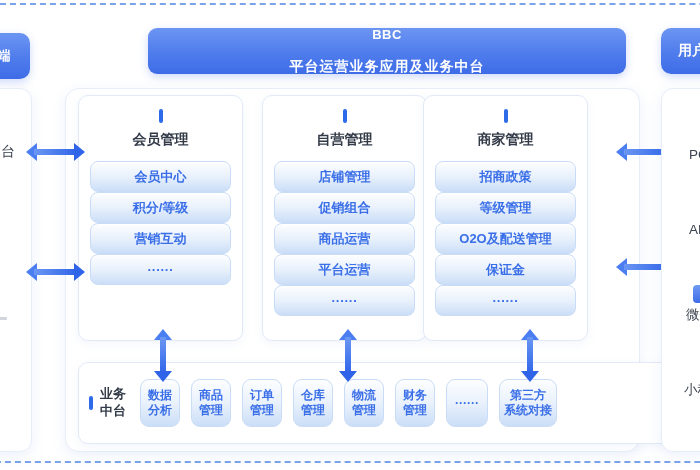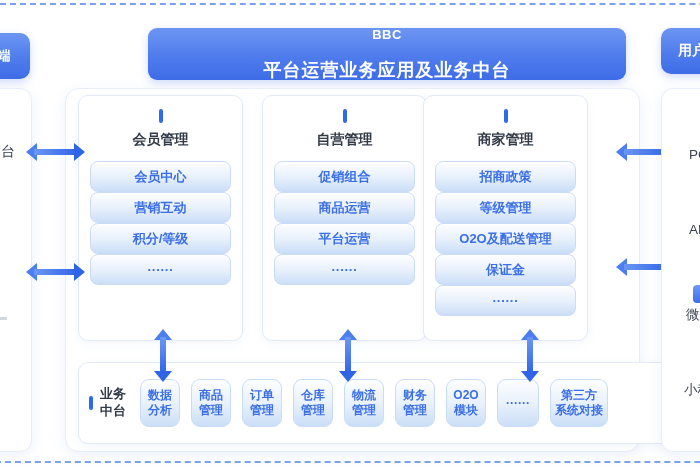--- a/index.html
+++ b/index.html
@@ -7,23 +7,23 @@
               font-family:"Liberation Sans", sans-serif; }
   .canvas { position:relative; width:700px; height:470px; background:#fff; overflow:hidden; }
 
   .outer-dashed { position:absolute; left:-30px; top:3px; width:760px; height:460px;
                   border:2px dashed #7AA3E9; border-radius:20px; }
 
   .hdr { position:absolute; background:linear-gradient(180deg,#6C95F2 0%,#4F7CEC 55%,#3E6CE7 100%);
          color:#fff; display:flex; flex-direction:column; align-items:center; justify-content:center;
          font-weight:600; box-shadow:0 3px 8px rgba(62,108,231,.25); }
   .hdr-left  { left:-22px; top:33px; width:52px; height:46px; border-radius:10px; font-size:13px; }
-  .hdr-center{ left:148px; top:28px; width:478px; height:52px; border-radius:9px; }
+  .hdr-center{ left:148px; top:28px; width:478px; height:46px; border-radius:9px; }
   .hdr-center .l1 { font-size:13px; letter-spacing:.5px; }
-  .hdr-center .l2 { font-size:18px; letter-spacing:1px; margin-top:16px; }
+  .hdr-center .l2 { font-size:14px; letter-spacing:1px; margin-top:16px; }
   .hdr-right { left:661px; top:28px; width:62px; height:46px; border-radius:10px; font-size:14px; }
 
   .card { position:absolute; background:#fff; border:1px solid #E7EDF9; border-radius:12px;
           box-shadow:0 4px 14px rgba(100,140,210,.12); }
   .card-left  { left:-22px; top:88px; width:54px; height:364px; }
   .card-main  { left:65px;  top:88px; width:575px; height:364px; border-radius:14px; }
   .card-right { left:661px; top:88px; width:62px; height:364px; }
 
   .partial-tai { position:absolute; left:22px; top:54px; font-size:14px; color:#3B4350; }
   .partial-mark{ position:absolute; left:20px; top:228px; width:8px; height:3px;
@@ -110,32 +110,33 @@
 
   <div class="card card-main"></div>
 
   <div class="col col-1">
     <div class="col-title">
       <span class="bar"></span>
       <span>会员管理</span>
     </div>
     <div class="col-items">
       <div class="item">会员中心</div>
+      <div class="item">积分/等级</div>
       <div class="item">营销互动</div>
-      <div class="item">积分/等级</div>
       <div class="item">······</div>
     </div>
   </div>
 
   <div class="col col-2">
     <div class="col-title">
       <span class="bar"></span>
       <span>自营管理</span>
     </div>
     <div class="col-items">
+      <div class="item">店铺管理</div>
       <div class="item">促销组合</div>
       <div class="item">商品运营</div>
       <div class="item">平台运营</div>
       <div class="item">······</div>
     </div>
   </div>
 
   <div class="col col-3">
     <div class="col-title">
       <span class="bar"></span>
@@ -175,24 +176,20 @@
       <div>管理</div>
     </div>
     <div class="module">
       <div>物流</div>
       <div>管理</div>
     </div>
     <div class="module">
       <div>财务</div>
       <div>管理</div>
     </div>
-    <div class="module">
-      <div>O2O</div>
-      <div>模块</div>
-    </div>
     <div class="module module-dots">
       <div>······</div>
     </div>
     <div class="module module-wide">
       <div>第三方</div>
       <div>系统对接</div>
     </div>
   </div>
 
   <div class="harrow ha-l1">

